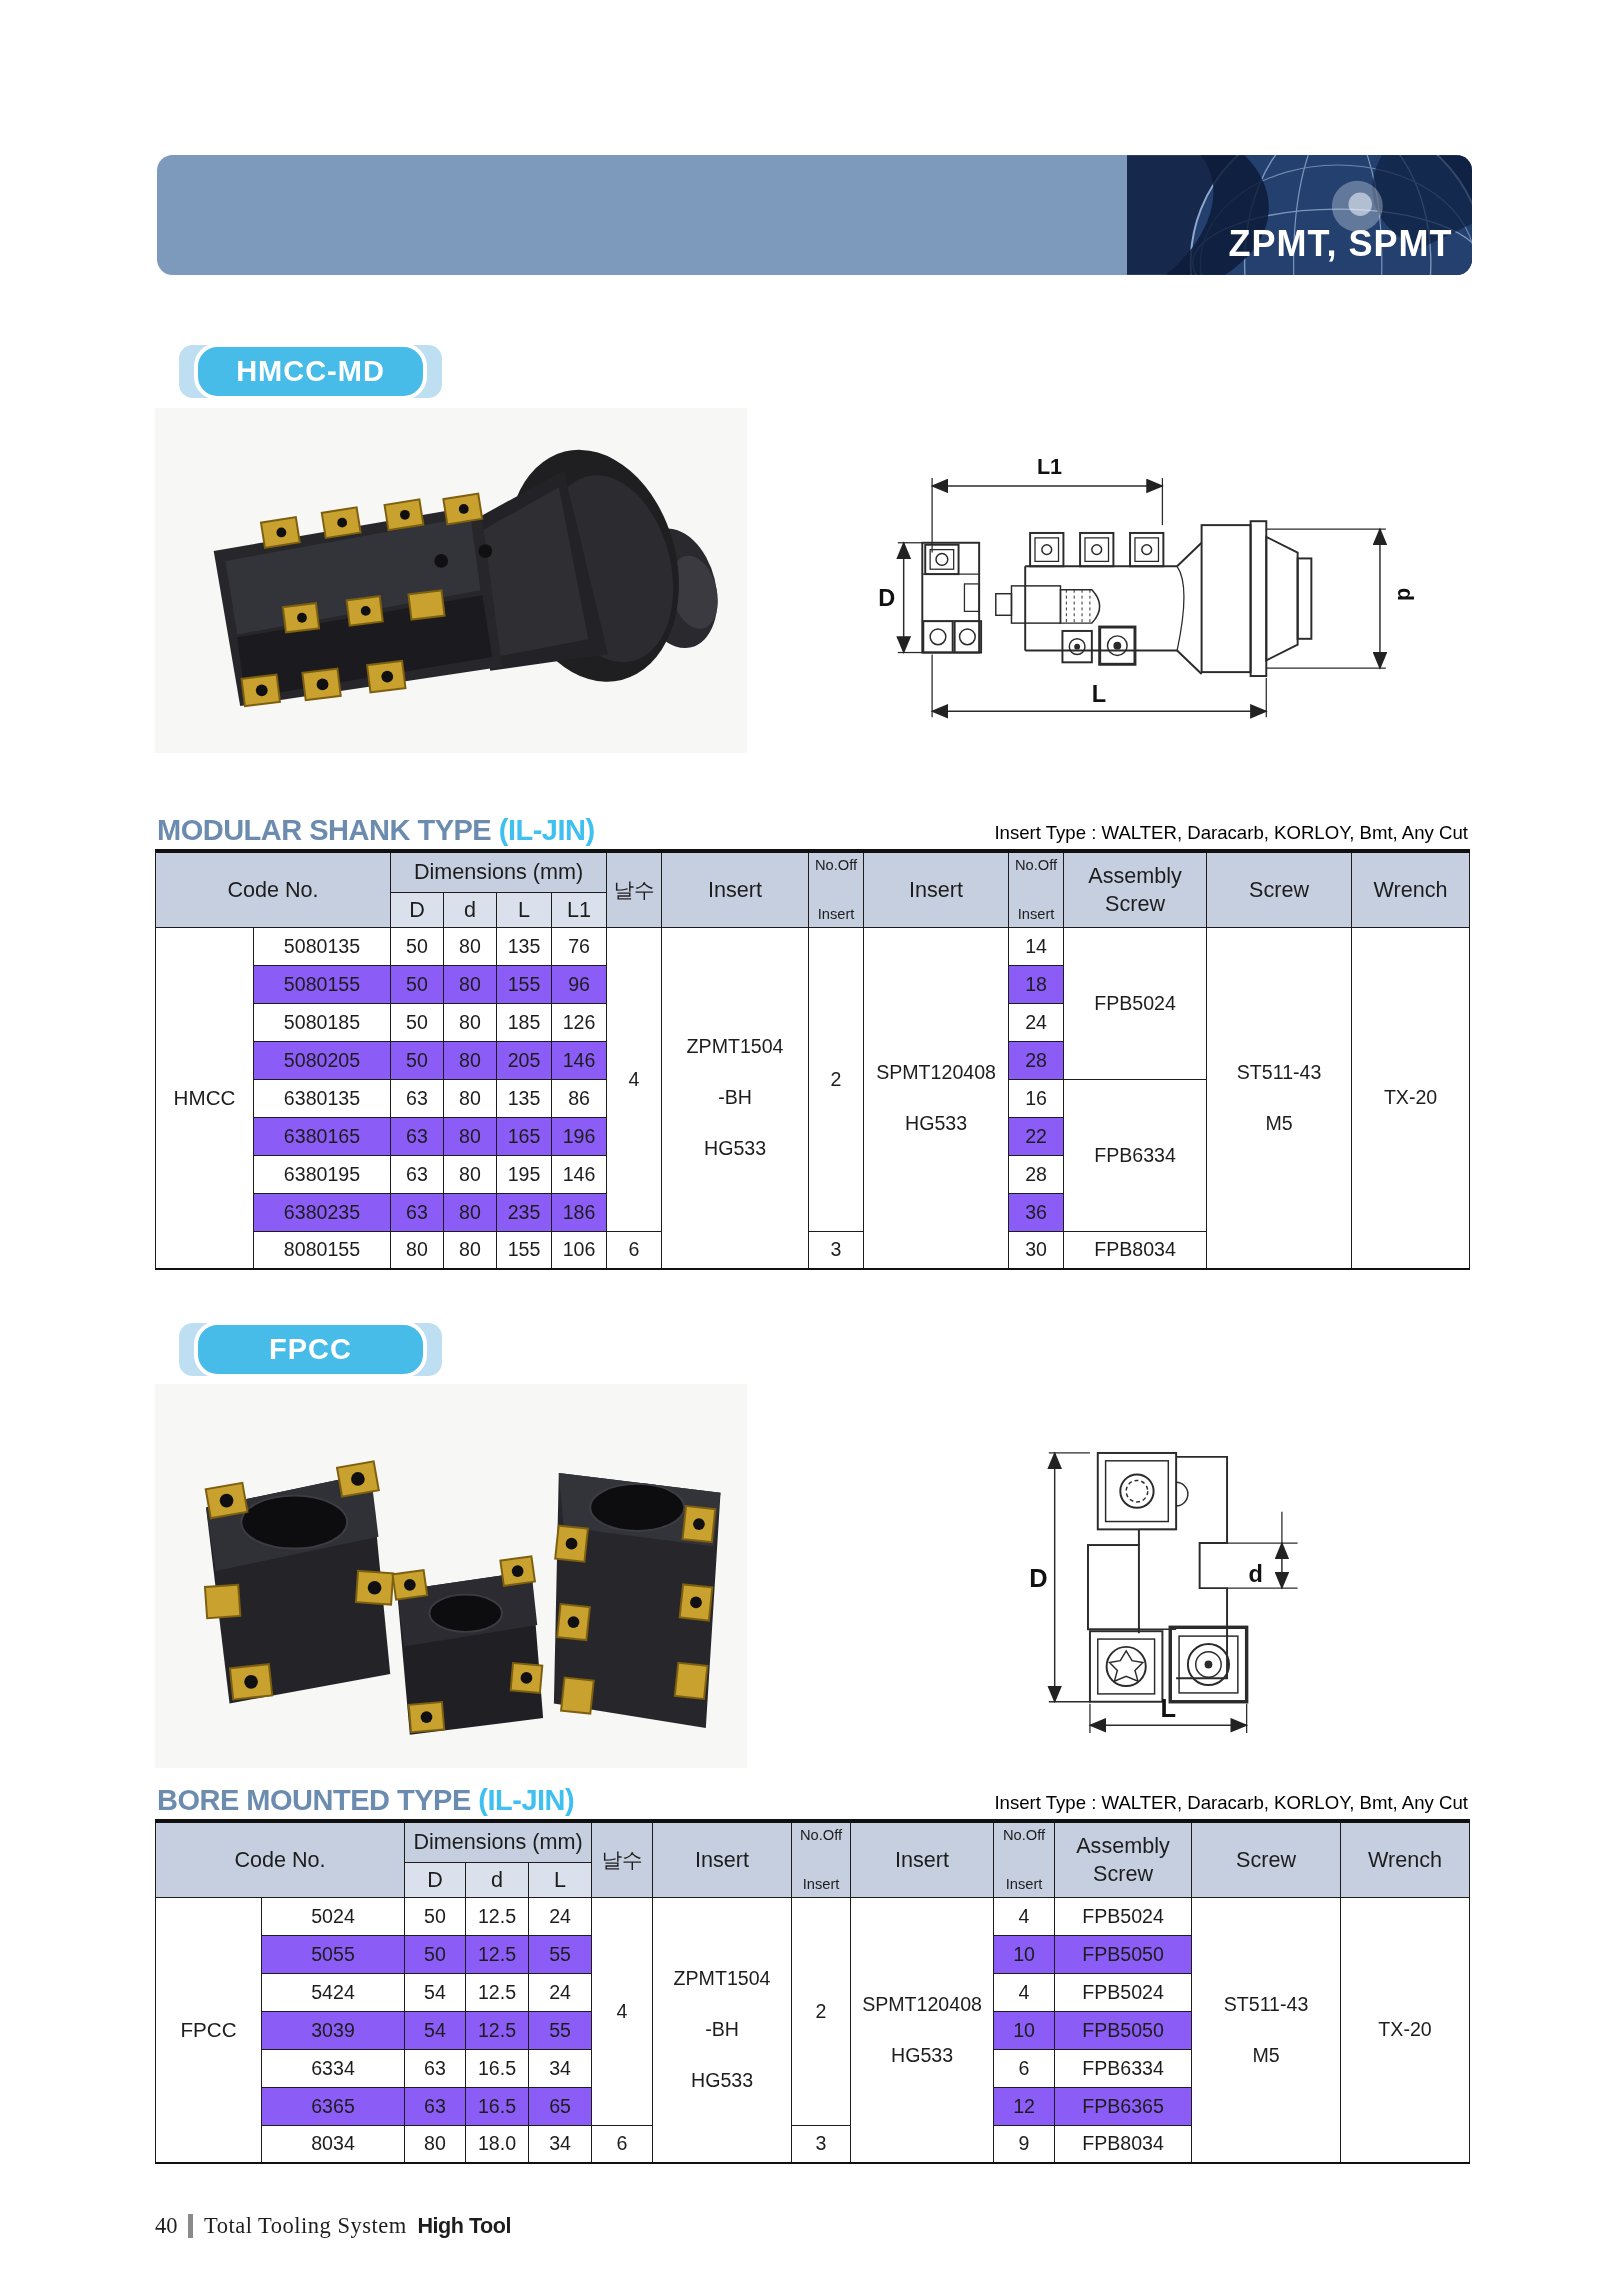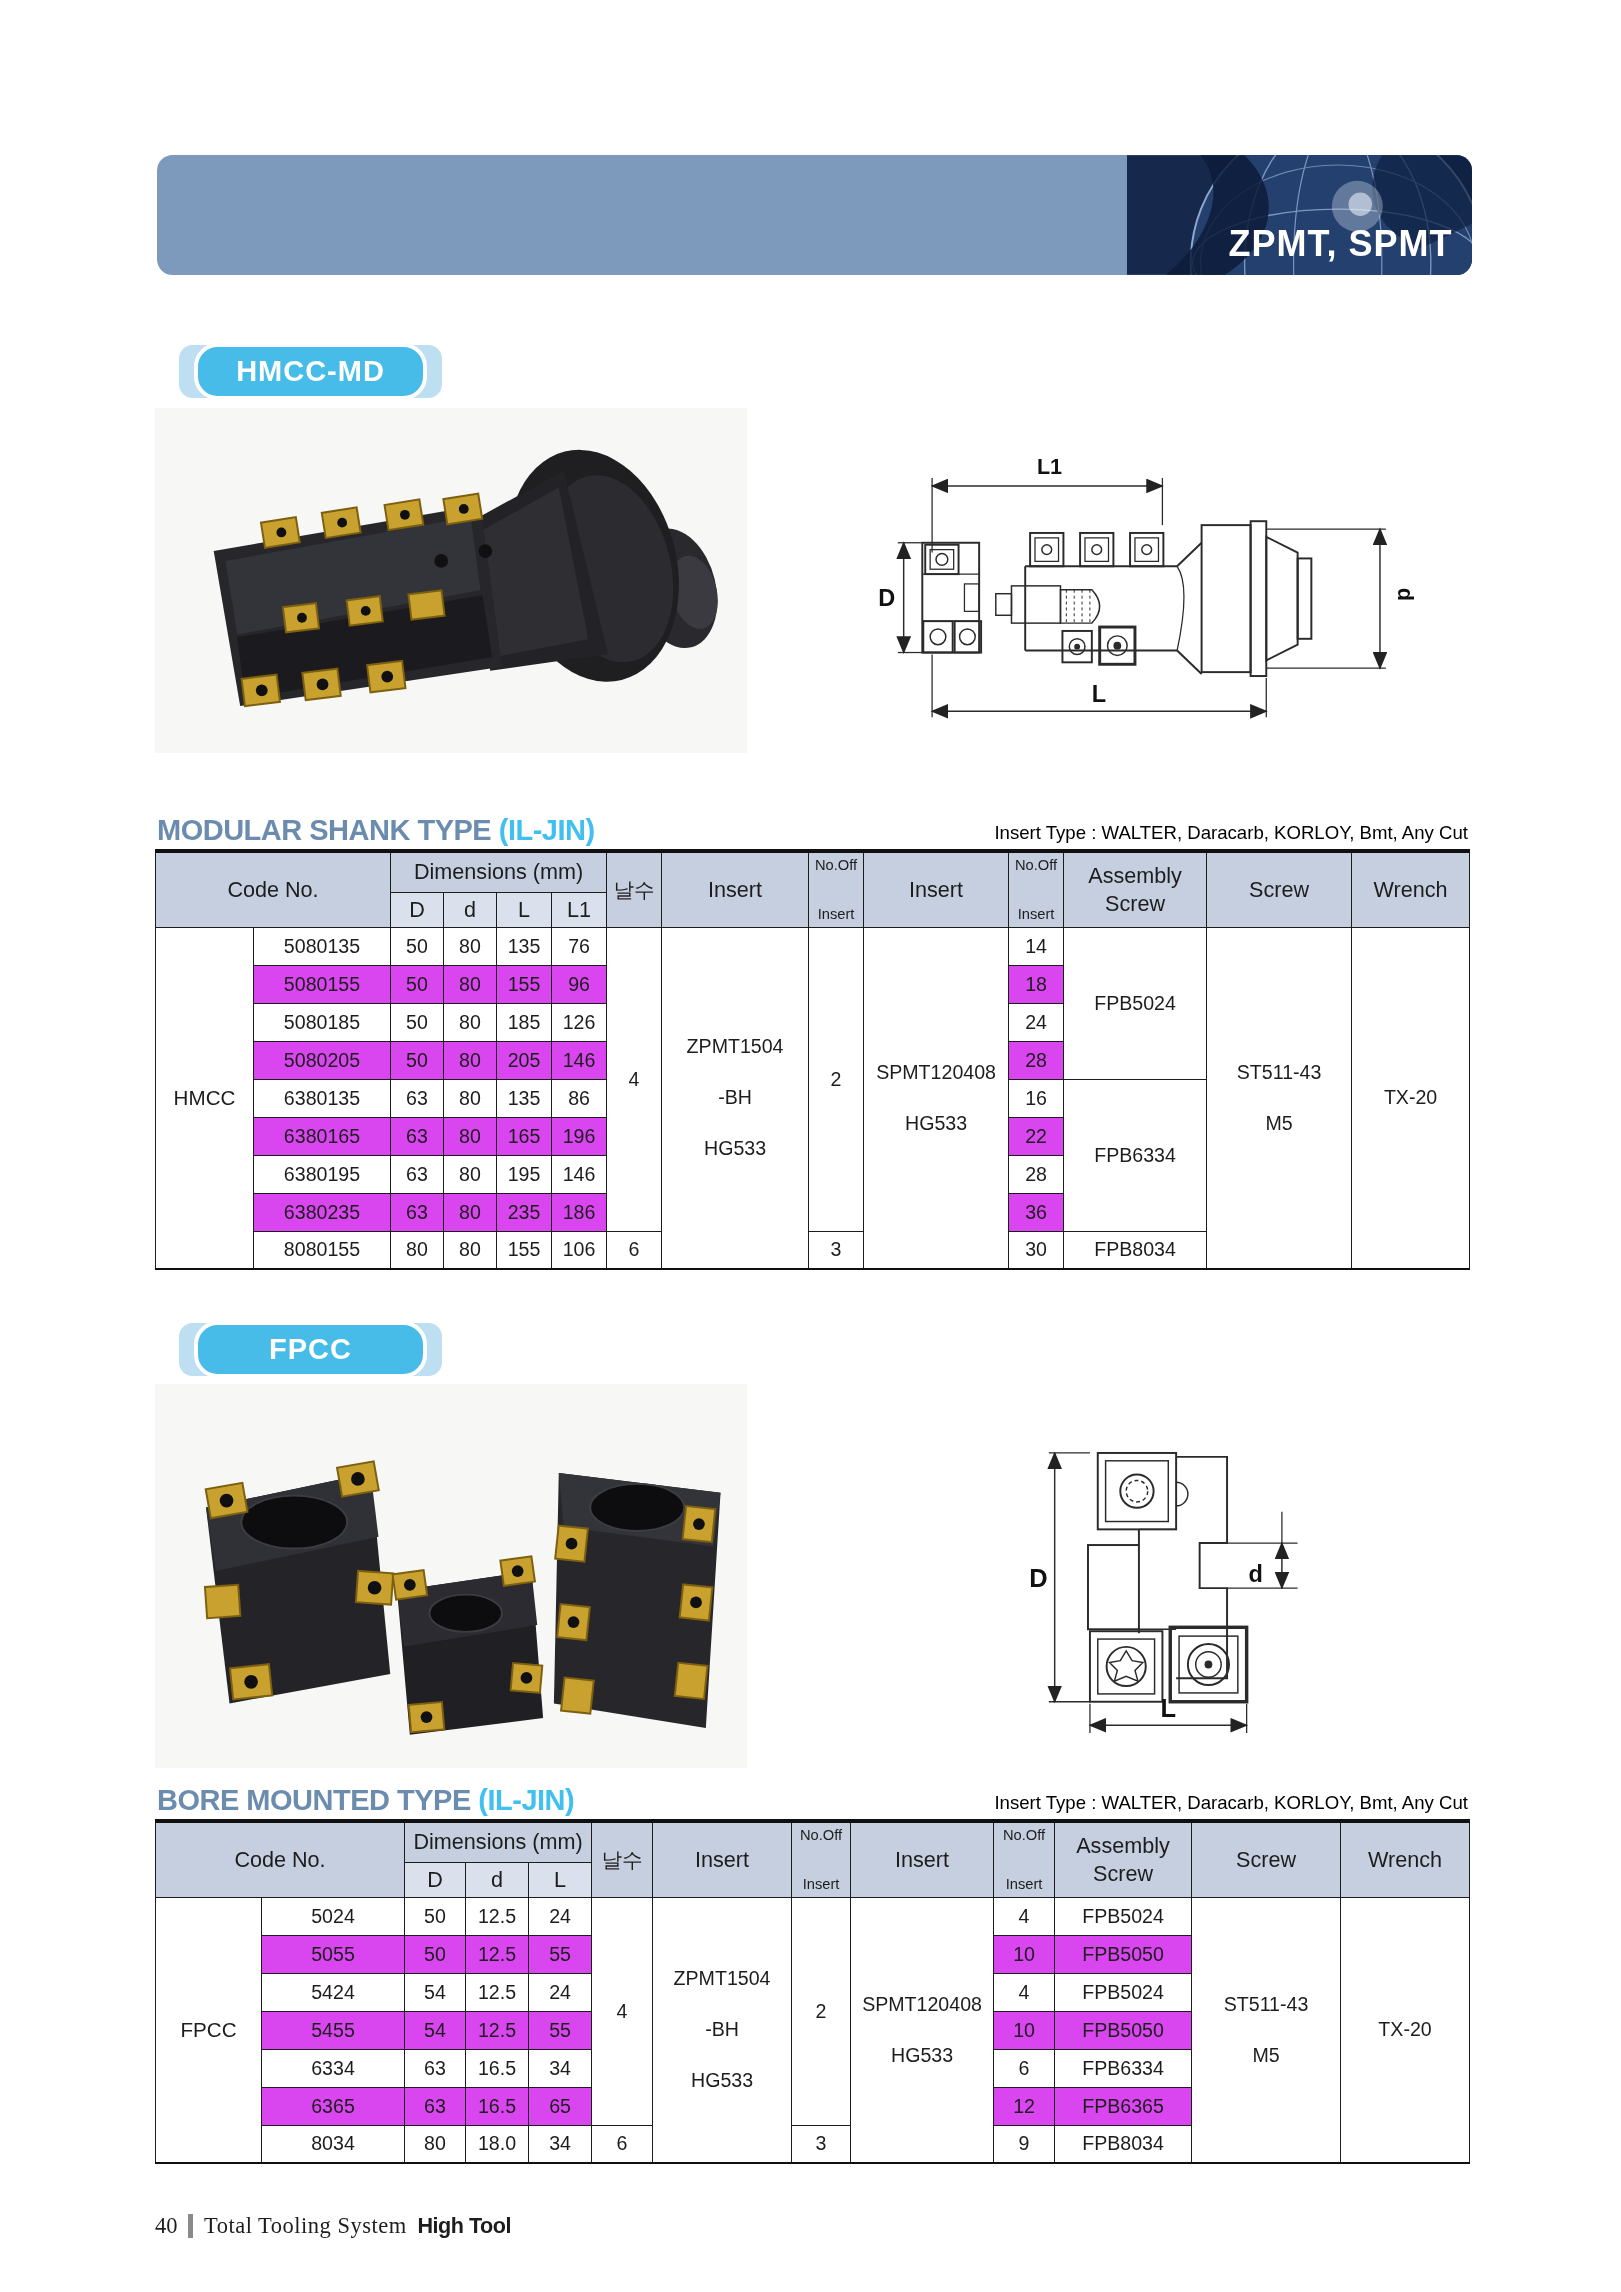--- a/index.html
+++ b/index.html
@@ -39,21 +39,21 @@
           padding:0;font-weight:normal;font-size:19.6px;color:#1d1d1d;overflow:hidden;}
   .spec tr.h1{height:41px;} .spec tr.h2{height:35px;} .spec tr.b{height:38px;}
   .spec th{background:#c5cfdf;font-size:21.6px;}
   .spec th.sub{background:#dbe1ec;}
   .spec th.kr{font-size:20.6px;}
   .spec .stack{display:flex;flex-direction:column;justify-content:space-between;height:65px;
           padding:2px 0;}
   .spec .stack span{font-size:14.7px;line-height:1.1;}
   .spec .two span{display:block;line-height:1.3;}
   .spec td.ml span{display:block;line-height:2.6;}
-  .spec tr.alt td.c{background:#d946ef;}
+  .spec tr.alt td.c{background:#8b5cf6;}
   .spec td.grp{font-size:20.6px;}
 
   
   .footer{position:absolute;left:155px;top:2213px;display:flex;align-items:center;gap:10.8px;}
   .footer .num{font-family:"Liberation Serif",serif;font-size:22.5px;}
   .footer .bar{width:4.9px;height:23.5px;background:#8a8a8a;}
   .footer .series{font-family:"Liberation Serif",serif;font-size:22.5px;letter-spacing:0.5px;}
   .footer .brand{font-weight:bold;font-size:21.6px;letter-spacing:-0.5px;}
 
   
@@ -564,21 +564,21 @@
     </tr>
     <tr class="b">
       <td class="c">5424</td>
       <td class="c">54</td>
       <td class="c">12.5</td>
       <td class="c">24</td>
       <td class="c">4</td>
       <td class="c">FPB5024</td>
     </tr>
     <tr class="b alt">
-      <td class="c">5455</td>
+      <td class="c">3039</td>
       <td class="c">54</td>
       <td class="c">12.5</td>
       <td class="c">55</td>
       <td class="c">10</td>
       <td class="c">FPB5050</td>
     </tr>
     <tr class="b">
       <td class="c">6334</td>
       <td class="c">63</td>
       <td class="c">16.5</td>

